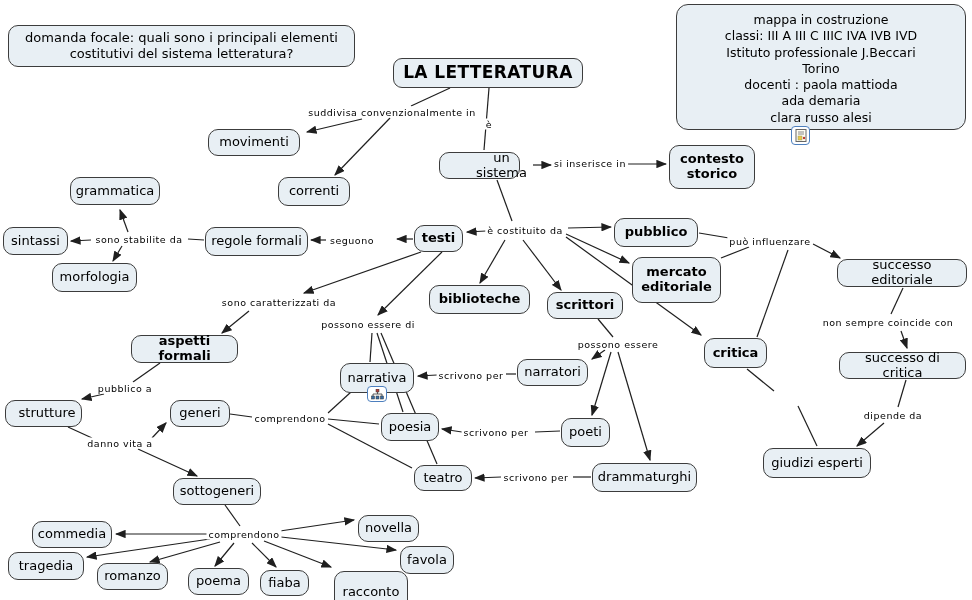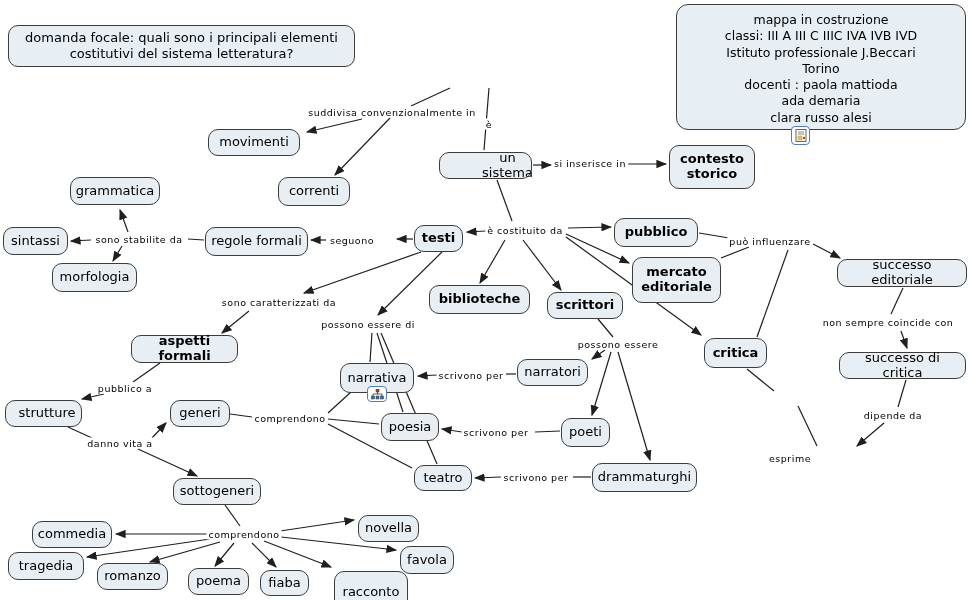--- a/index.html
+++ b/index.html
@@ -115,38 +115,40 @@
   <div class="mini-icon" style="left:791px;top:126px;width:19px;height:19px;">
     <svg width="12" height="13" viewBox="0 0 12 13">
       <rect x="1" y="0.5" width="10" height="12" fill="#fffdf2" stroke="#666" stroke-width="1"></rect>
       <line x1="3" y1="3" x2="9" y2="3" stroke="#888" stroke-width="1"></line>
       <line x1="3" y1="5" x2="9" y2="5" stroke="#888" stroke-width="1"></line>
       <rect x="3" y="7" width="4" height="4" fill="#e8c94a" stroke="#996" stroke-width="0.5"></rect>
       <circle cx="9" cy="9" r="1.2" fill="#c0392b"></circle>
     </svg>
   </div>
 
+  <div class="node title" style="left:393px;top:58px;width:190px;height:30px;"><span>LA LETTERATURA</span></div>
   <div class="node" style="left:208px;top:129px;width:92px;height:27px;"><span>movimenti</span></div>
   <div class="node" style="left:278px;top:177px;width:72px;height:29px;"><span>correnti</span></div>
-  <div class="node" style="left:439px;top:152px;width:93px;height:27px;padding-left:48px;"><span>un sistema</span></div>
+  <div class="node" style="left:439px;top:152px;width:81px;height:27px;padding-left:48px;"><span>un sistema</span></div>
   <div class="node b" style="left:669px;top:145px;width:86px;height:44px;"><span>contesto
 storico</span></div>
   <div class="node" style="left:70px;top:177px;width:90px;height:28px;"><span>grammatica</span></div>
   <div class="node" style="left:3px;top:227px;width:65px;height:28px;"><span>sintassi</span></div>
   <div class="node" style="left:52px;top:263px;width:85px;height:29px;"><span>morfologia</span></div>
   <div class="node" style="left:205px;top:227px;width:103px;height:29px;"><span>regole formali</span></div>
   <div class="node b" style="left:414px;top:225px;width:49px;height:27px;"><span>testi</span></div>
   <div class="node b" style="left:614px;top:218px;width:84px;height:29px;"><span>pubblico</span></div>
   <div class="node b" style="left:632px;top:257px;width:89px;height:46px;"><span>mercato
 editoriale</span></div>
   <div class="node b" style="left:429px;top:285px;width:101px;height:29px;"><span>biblioteche</span></div>
   <div class="node b" style="left:547px;top:292px;width:76px;height:27px;"><span>scrittori</span></div>
   <div class="node b" style="left:704px;top:338px;width:63px;height:30px;"><span>critica</span></div>
   <div class="node" style="left:837px;top:259px;width:130px;height:28px;"><span>successo editoriale</span></div>
   <div class="node" style="left:839px;top:352px;width:127px;height:27px;"><span>successo di critica</span></div>
+  <div class="node" style="left:763px;top:448px;width:108px;height:30px;"><span>giudizi esperti</span></div>
   <div class="node" style="left:131px;top:335px;width:107px;height:28px;font-weight:bold;"><span>aspetti formali</span></div>
   <div class="node" style="left:5px;top:400px;width:77px;height:27px;padding-left:11px;"><span>strutture</span></div>
   <div class="node" style="left:170px;top:400px;width:60px;height:27px;"><span>generi</span></div>
   <div class="node" style="left:340px;top:363px;width:74px;height:30px;"><span>narrativa</span></div>
   <div class="node" style="left:381px;top:413px;width:58px;height:28px;"><span>poesia</span></div>
   <div class="node" style="left:414px;top:465px;width:58px;height:26px;"><span>teatro</span></div>
   <div class="node" style="left:517px;top:359px;width:71px;height:27px;"><span>narratori</span></div>
   <div class="node" style="left:561px;top:418px;width:49px;height:29px;"><span>poeti</span></div>
   <div class="node" style="left:592px;top:463px;width:105px;height:29px;"><span>drammaturghi</span></div>
   <div class="node" style="left:173px;top:478px;width:88px;height:27px;"><span>sottogeneri</span></div>

